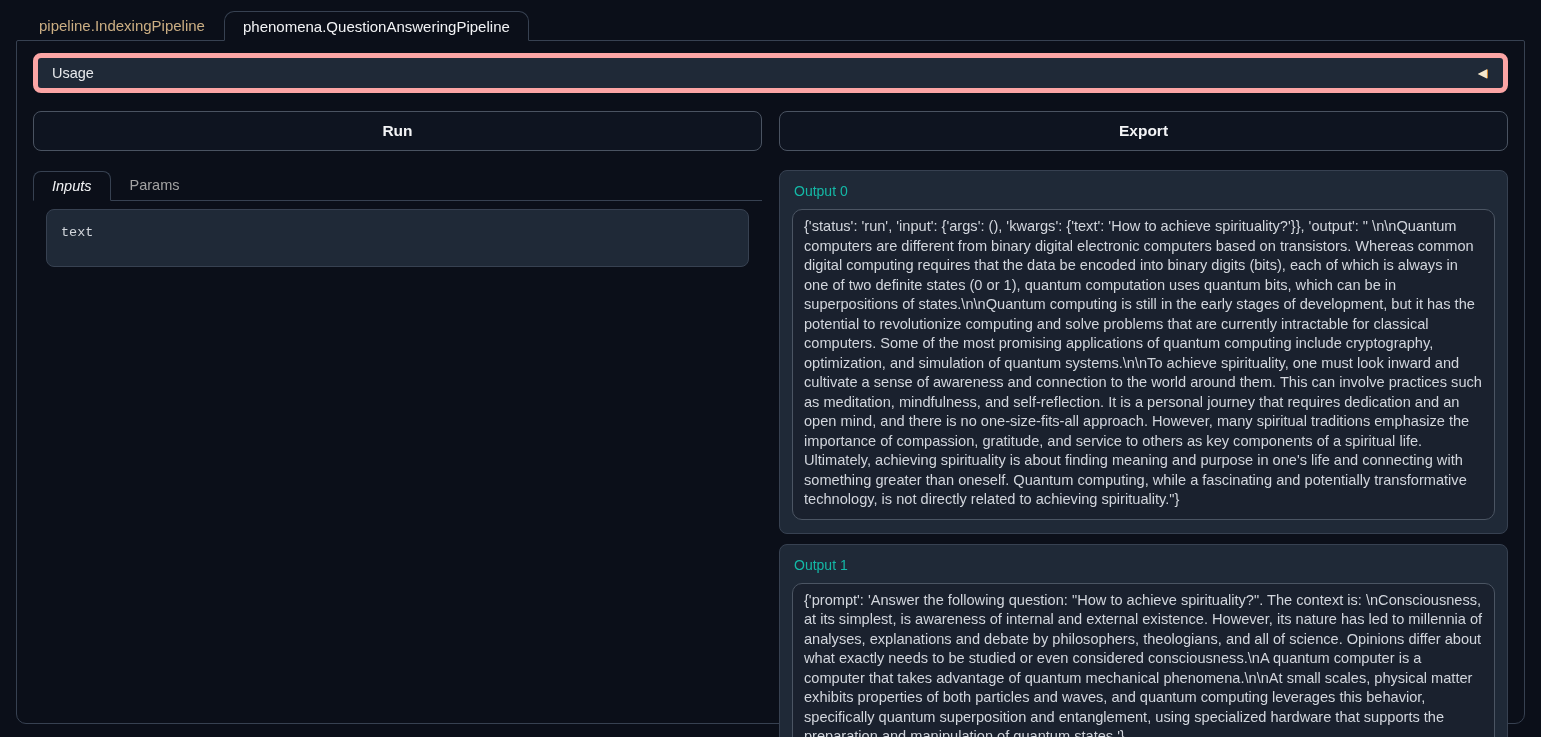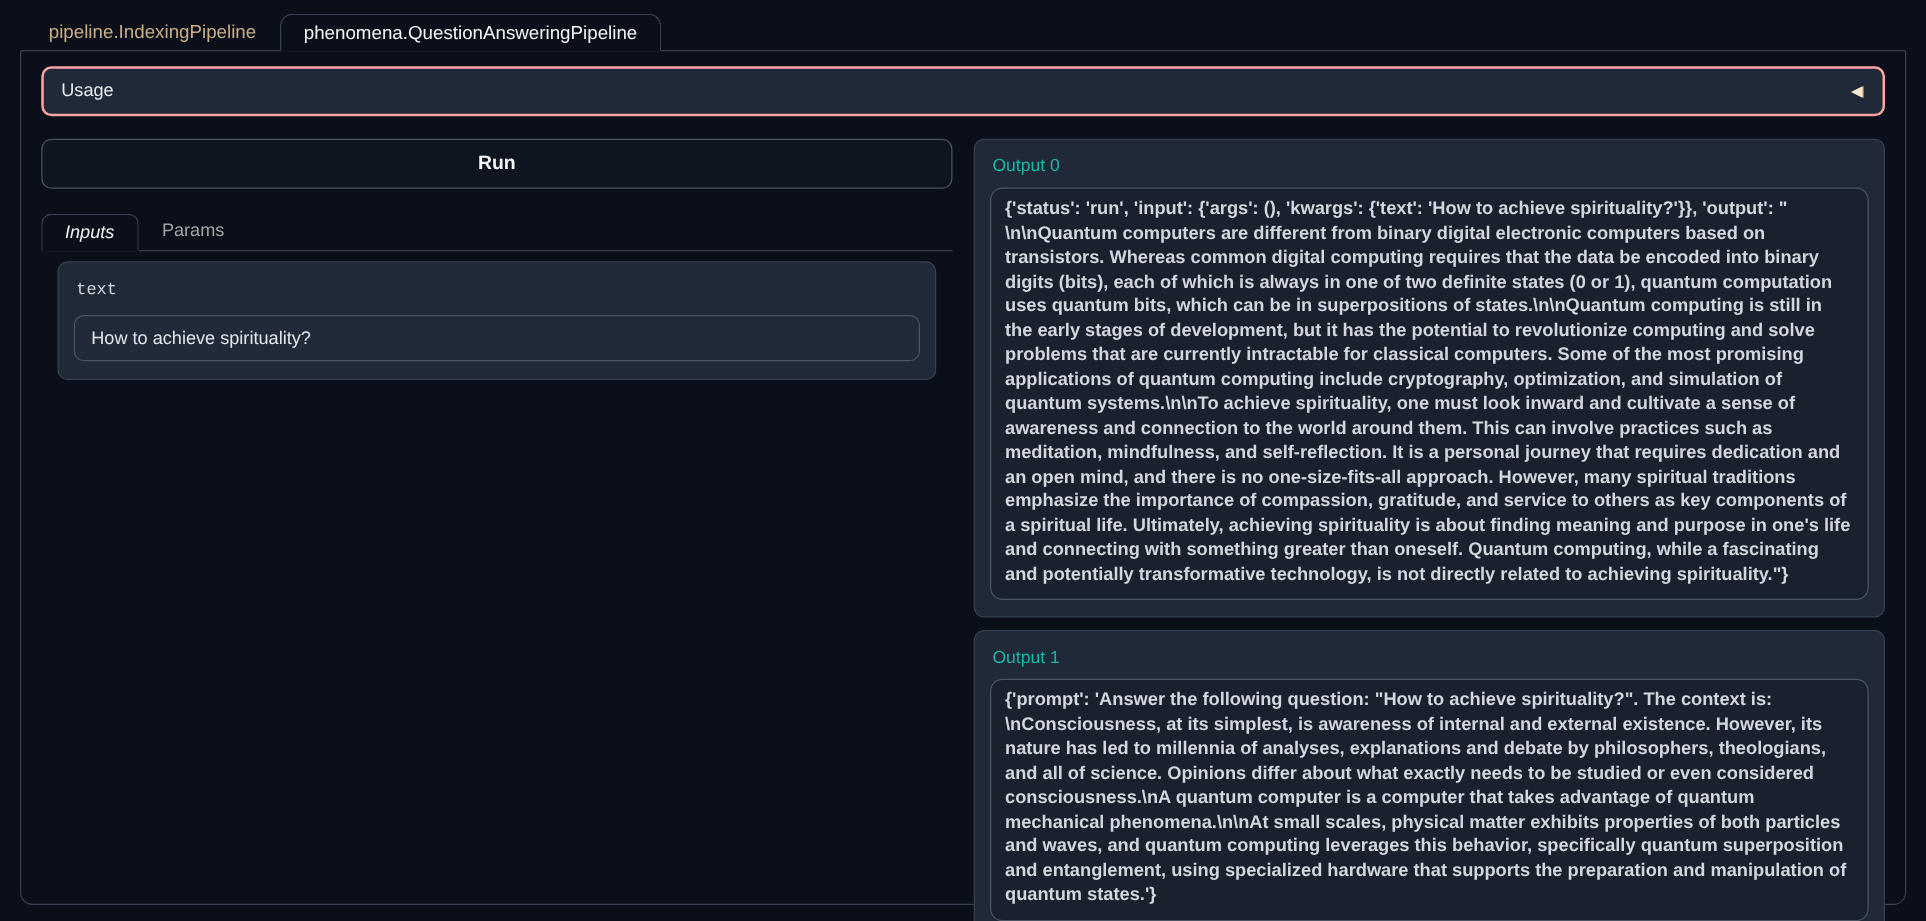--- a/index.html
+++ b/index.html
@@ -35,21 +35,21 @@
     border-radius: 2px 2px 10px 10px;
     height: 684px;
     padding: 12px 16px;
     position: relative; z-index: 1;
   }
 
   
   .usage {
     height: 40px;
     background: #1f2937;
-    border: 2px solid #fca5a5;
+    border: 5px solid #fca5a5;
     border-radius: 8px;
     display: flex; align-items: center; justify-content: space-between;
     padding: 0 16px 0 14px;
     cursor: pointer;
     margin-bottom: 18px;
   }
   .usage-label { font-size: 14.5px; color: #e8eaed; }
   .collapse-icon { font-size: 12px; color: #f3e7cd; text-shadow: 1px 0 0 #d78a2e; }
 
   
@@ -114,21 +114,20 @@
   .out-label { font-size: 14px; color: #14b8a6; margin: 2px 0 10px 2px; }
   .out-box {
     background: #1a212e;
     border: 1px solid #4b5563;
     border-radius: 10px;
     padding: 7px 11px 9px 11px;
     color: #d2d6dd;
     font-size: 14.6px; line-height: 19.5px;
     white-space: pre-wrap;
     overflow-wrap: break-word;
-    font-weight: bold;
   }
 </style>
 </head>
 <body>
 
 <div class="page">
 
   <div class="tabbar">
     <button class="ttab">pipeline.IndexingPipeline</button>
     <button class="ttab active">phenomena.QuestionAnsweringPipeline</button>
@@ -148,25 +147,27 @@
           <button class="big-btn">Run</button>
         </div>
 
         <div class="itab-nav">
           <button class="itab active">Inputs</button>
           <button class="itab">Params</button>
         </div>
 
         <div class="inputs-card">
           <div class="field-label">text</div>
-          <input class="text-input" type="text" value="How to achieve spirituality?" style="">
         </div>
       </div>
 
       <div class="col">
+        <div class="btn-row">
+          <button class="big-btn">Export</button>
+        </div>
 
         <div class="out-panel">
           <div class="out-label">Output 0</div>
           <div class="out-box">{'status': 'run', 'input': {'args': (), 'kwargs': {'text': 'How to achieve spirituality?'}}, 'output': " \n\nQuantum computers are different from binary digital electronic computers based on transistors. Whereas common digital computing requires that the data be encoded into binary digits (bits), each of which is always in one of two definite states (0 or 1), quantum computation uses quantum bits, which can be in superpositions of states.\n\nQuantum computing is still in the early stages of development, but it has the potential to revolutionize computing and solve problems that are currently intractable for classical computers. Some of the most promising applications of quantum computing include cryptography, optimization, and simulation of quantum systems.\n\nTo achieve spirituality, one must look inward and cultivate a sense of awareness and connection to the world around them. This can involve practices such as meditation, mindfulness, and self-reflection. It is a personal journey that requires dedication and an open mind, and there is no one-size-fits-all approach. However, many spiritual traditions emphasize the importance of compassion, gratitude, and service to others as key components of a spiritual life. Ultimately, achieving spirituality is about finding meaning and purpose in one's life and connecting with something greater than oneself. Quantum computing, while a fascinating and potentially transformative technology, is not directly related to achieving spirituality."}</div>
         </div>
 
         <div class="out-panel">
           <div class="out-label">Output 1</div>
           <div class="out-box">{'prompt': 'Answer the following question: "How to achieve spirituality?". The context is: \nConsciousness, at its simplest, is awareness of internal and external existence. However, its nature has led to millennia of analyses, explanations and debate by philosophers, theologians, and all of science. Opinions differ about what exactly needs to be studied or even considered consciousness.\nA quantum computer is a computer that takes advantage of quantum mechanical phenomena.\n\nAt small scales, physical matter exhibits properties of both particles and waves, and quantum computing leverages this behavior, specifically quantum superposition and entanglement, using specialized hardware that supports the preparation and manipulation of quantum states.'}</div>
         </div>

